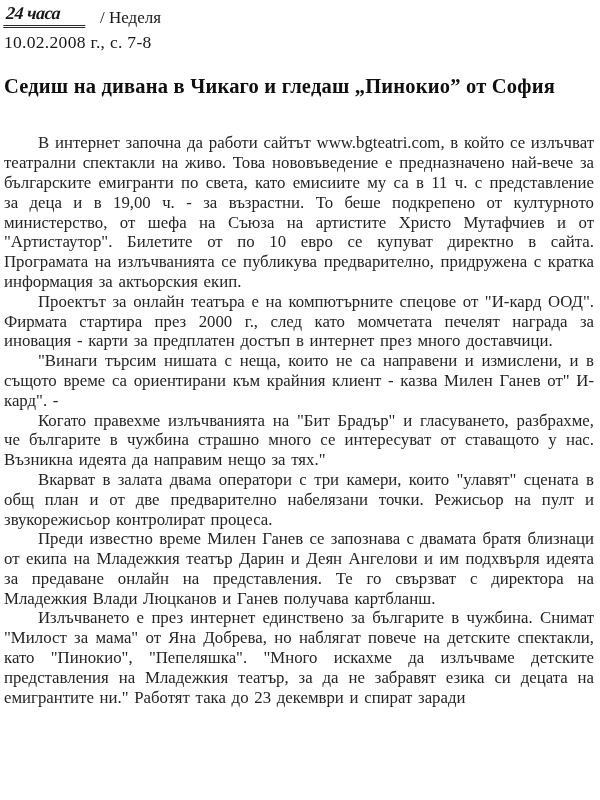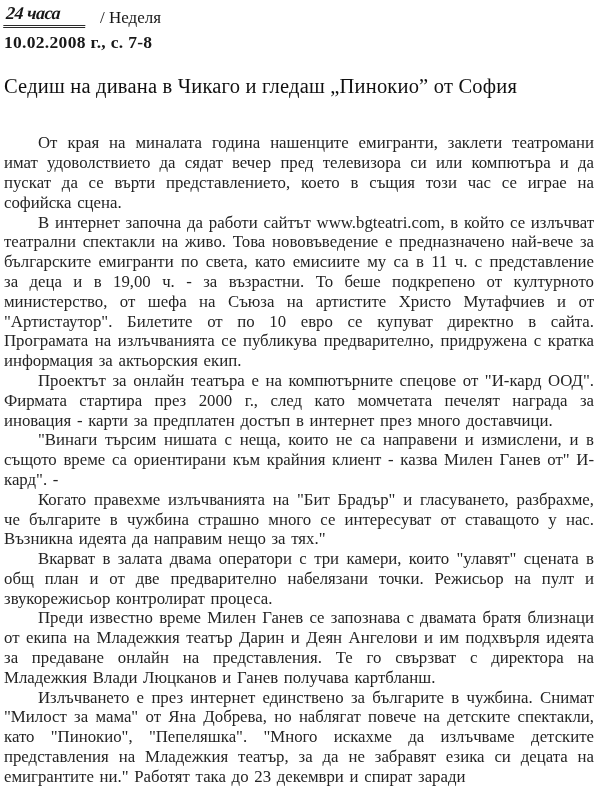--- a/index.html
+++ b/index.html
@@ -43,30 +43,30 @@
     transform: skewX(-4deg);
   }
   .section-label {
     font-weight: normal;
     font-size: 17px;
     color: #181818;
     margin-left: 14px;
     white-space: pre;
   }
   .dateline {
-    font-weight: bold;
+    font-weight: normal;
     font-size: 17.5px;
     color: #181818;
     margin-top: 4px;
     letter-spacing: 0.3px;
   }
   
   .headline {
     font-size: 20.5px;
-    font-weight: normal;
+    font-weight: bold;
     color: #0f0f0f;
     margin: 22px 0 0 0;
     line-height: 1.15;
     letter-spacing: 0.2px;
   }
   .subtitle {
     font-size: 18.5px;
     font-weight: bold;
     font-style: italic;
     color: #141414;
@@ -97,21 +97,20 @@
       <span class="logo">24 часа</span>
       <span class="section-label">/ Неделя</span>
     </div>
     <div class="dateline">10.02.2008 г., с. 7-8</div>
   </header>
 
   <h1 class="headline">Седиш на дивана в Чикаго и гледаш „Пинокио” от София</h1>
 
 
   <div class="article-body">
-    <p>От края на миналата година нашенците емигранти, заклети театромани имат удоволствието да сядат вечер пред телевизора си или компютъра и да пускат да се върти представлението, което в същия този час се играе на софийска сцена.</p>
     <p>В интернет започна да работи  сайтът www.bgteatri.com, в който се излъчват театрални спектакли на живо. Това нововъведение е предназначено най-вече за българските емигранти по света, като емисиите му са в 11 ч. с представление за деца и в 19,00 ч. - за възрастни. То беше подкрепено от културното министерство, от шефа на Съюза на артистите Христо Мутафчиев и от "Артистаутор". Билетите от по 10 евро се купуват директно в сайта. Програмата на излъчванията се публикува предварително, придружена с кратка информация за актьорския екип.</p>
     <p>Проектът за онлайн театъра е на компютърните спецове от "И-кард ООД". Фирмата стартира през 2000 г., след като момчетата печелят награда за иновация - карти за предплатен достъп в интернет през много доставчици.</p>
     <p>"Винаги търсим нишата с неща, които не са направени и измислени, и в същото време са ориентирани към крайния клиент - казва Милен Ганев от" И-кард". -</p>
     <p>Когато правехме излъчванията на "Бит Брадър" и гласуването, разбрахме, че българите в чужбина страшно много се интересуват от ставащото у нас. Възникна идеята да направим нещо за тях."</p>
     <p>Вкарват в залата двама оператори с три камери, които "улавят" сцената в общ план и от две предварително набелязани точки. Режисьор на пулт и звукорежисьор контролират процеса.</p>
     <p>Преди известно време Милен Ганев се запознава с двамата братя близнаци от екипа на Младежкия театър Дарин и Деян Ангелови и им подхвърля идеята за предаване онлайн на представления. Те го свързват с директора на Младежкия Влади Люцканов и Ганев получава картбланш.</p>
     <p>Излъчването е през интернет единствено за българите в чужбина. Снимат "Милост за мама" от Яна Добрева, но наблягат повече на детските спектакли, като "Пинокио", "Пепеляшка". "Много искахме да излъчваме детските представления на Младежкия театър, за да не забравят езика си децата на емигрантите ни." Работят така до 23 декември и спират заради</p>
   </div>
 
 </div>

